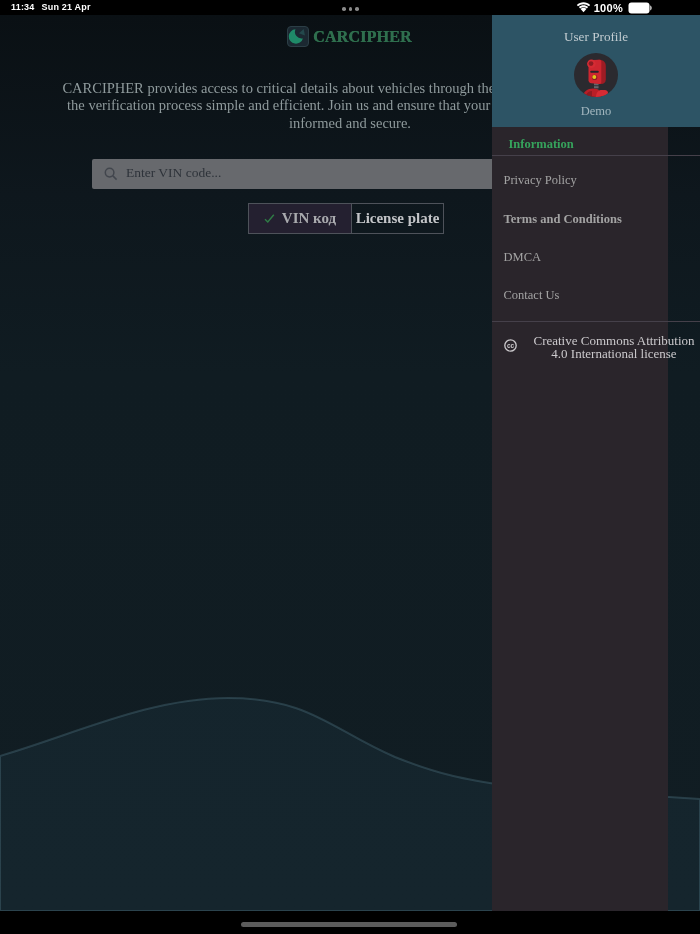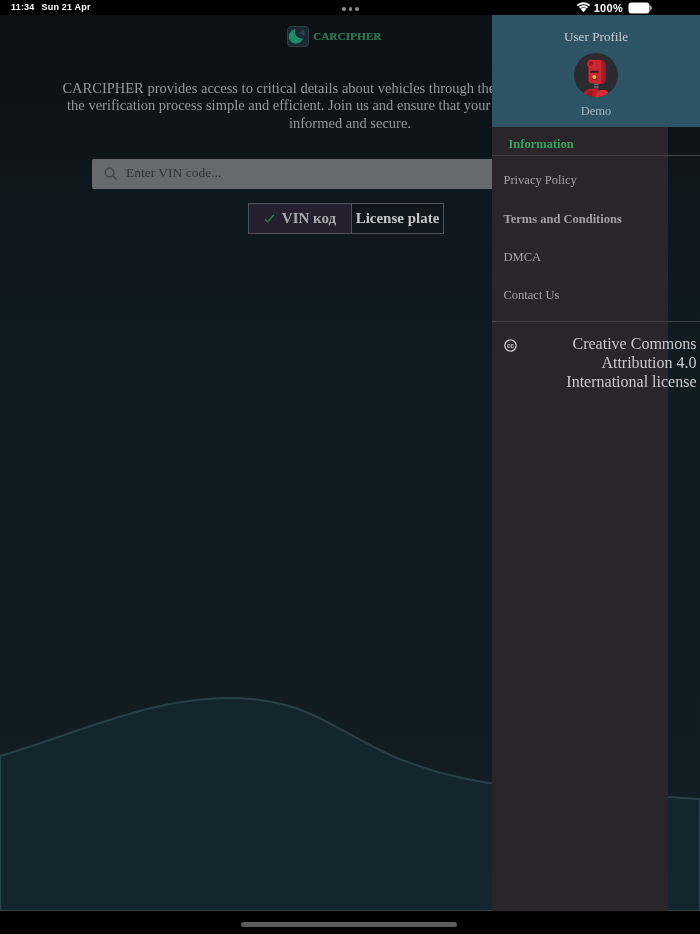--- a/index.html
+++ b/index.html
@@ -18,21 +18,21 @@
   .sb-pct { font-weight:600; margin-left:3px; font-size:11px; letter-spacing:0.3px; }
 
   
   .screen { position:absolute; left:0; top:15px; width:700px; height:896px; overflow:hidden;
     background:linear-gradient(180deg, #0a1014 0%, #0e171d 20%, #101c22 40%, #111d23 100%); }
 
   .wave { position:absolute; left:0; top:0; width:700px; height:896px; }
 
   
   .logo-box { position:absolute; left:287px; top:11px; width:22px; height:21px; border-radius:4px; background:#1b2831; border:1.5px solid #2c3e46; }
-  .logo-txt { position:absolute; left:313px; top:13px; color:#2f6f4e; font-weight:700; font-size:11px; letter-spacing:0.2px; line-height:17px; text-shadow:0.4px 0 0 #2f6f4e; }
+  .logo-txt { position:absolute; left:313px; top:13px; color:#2f6f4e; font-weight:700; font-size:16px; letter-spacing:0.2px; line-height:17px; text-shadow:0.4px 0 0 #2f6f4e; }
 
   
   .intro { position:absolute; left:0; top:64.5px; width:700px; text-align:center;
     color:#8f9a9c; font-size:14.5px; line-height:17.8px; }
 
   
   .search { position:absolute; left:92px; top:144px; width:516px; height:30px; background:#67696d; border-radius:2px; }
   .search svg { position:absolute; left:12px; top:8px; }
   .search span { position:absolute; left:34px; top:6px; font-size:13.5px; color:#2e333a; }
 
@@ -49,21 +49,21 @@
   .drawer { position:absolute; left:492px; top:0; width:176px; height:896px; background:#2a252b; }
   .dr-head { position:absolute; left:0; top:0; width:208px; height:112px; background:#2d5465; }
   .dr-title { position:absolute; top:13.5px; width:100%; text-align:center; color:#c2ccd1; font-size:13.2px; }
   .avatar { position:absolute; left:82px; top:38px; width:44px; height:44px; border-radius:50%; background:#2b2a2f; overflow:hidden; }
   .dr-demo { position:absolute; top:89px; width:100%; text-align:center; color:#a3b7bf; font-size:12.5px; }
 
   .mi { position:absolute; left:11.5px; width:190px; color:#a3a3a3; font-size:12.5px; line-height:16px; }
   .divider { position:absolute; left:0; width:208px; height:1px; background:#45404a; }
 
   .cc-icon { position:absolute; left:12px; top:324px; }
-  .cc-text { position:absolute; left:39.5px; top:318.5px; width:165px; font-size:16px; line-height:19px; text-align:right; color:#cbc9cc; }
+  .cc-text { position:absolute; left:39.5px; top:318.5px; width:165px; font-size:13px; line-height:13px; text-align:center; color:#cbc9cc; }
 
   
   .bottombar { position:absolute; left:0; top:911px; width:700px; height:23px; background:#000; }
   .homebar { position:absolute; left:241px; top:11px; width:216px; height:4.5px; border-radius:3px; background:#5c5c5c; }
 </style>
 </head>
 <body>
 
 <div class="screen">
   <svg class="wave" viewBox="0 0 700 896" preserveAspectRatio="none">

